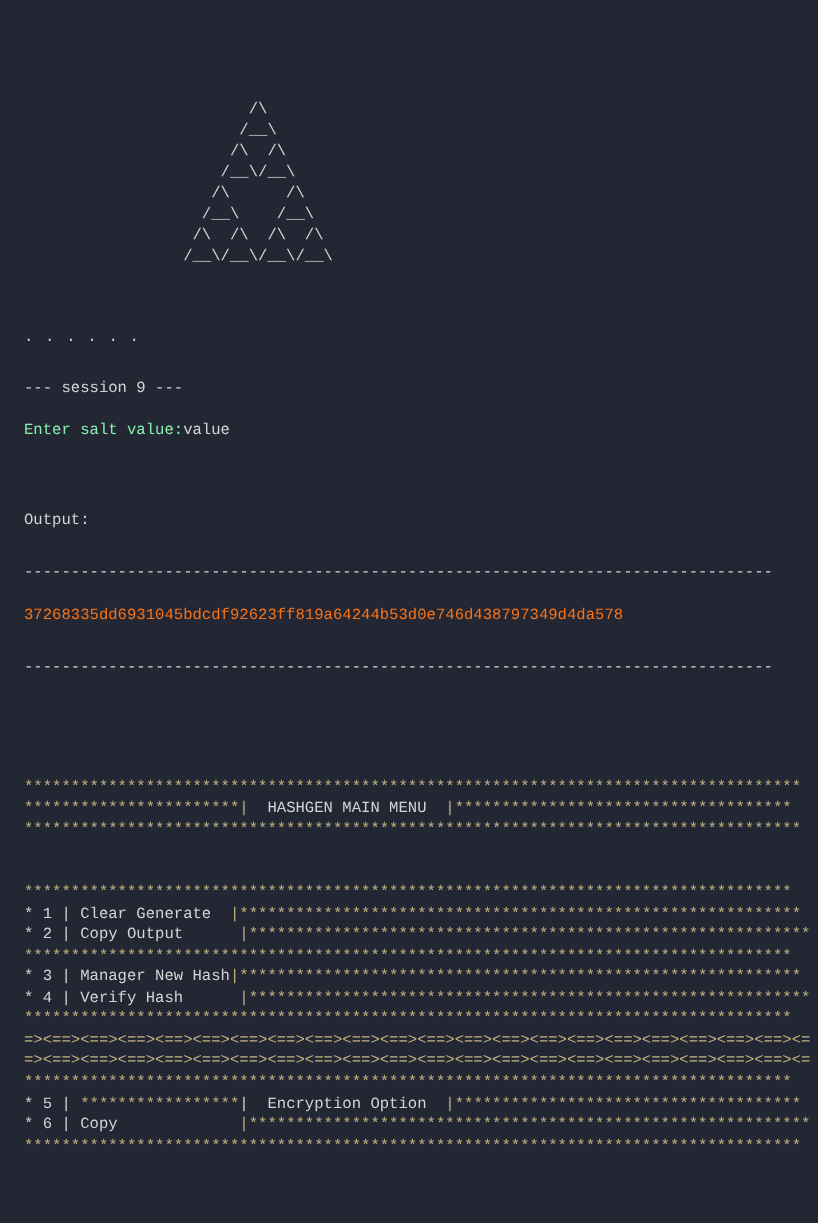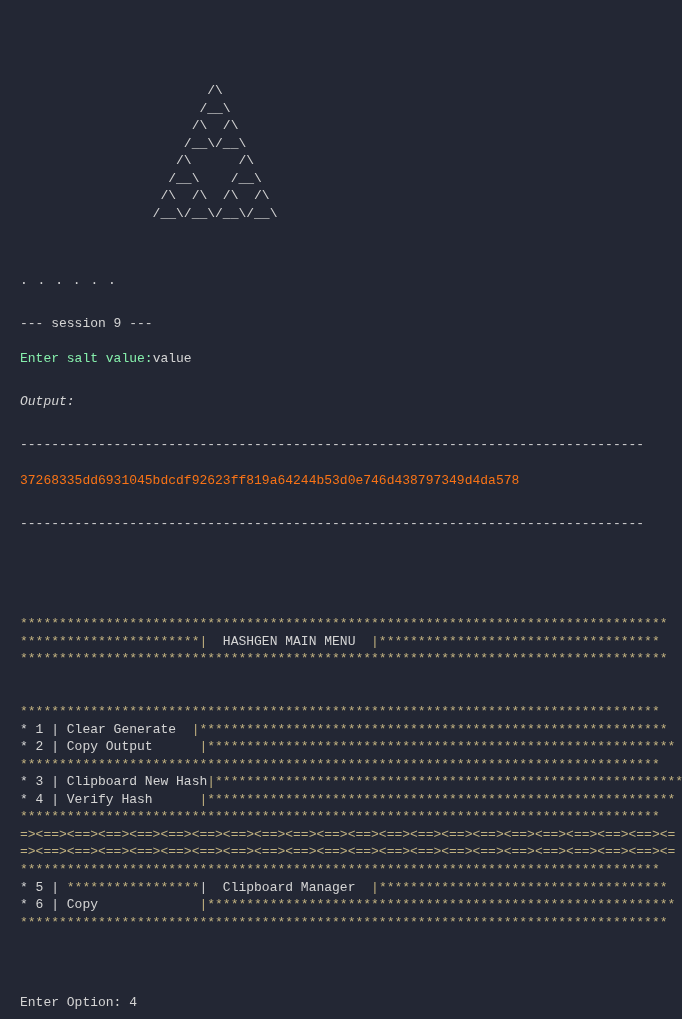--- a/index.html
+++ b/index.html
@@ -30,22 +30,21 @@
     .session-line {
       color: #d4d4d4;
     }
     .prompt-line {
       color: #86efac;
     }
     .input-val {
       color: #d4d4d4;
     }
     .output-label {
-      margin-top: 8px;
-      font-style: italic;
+      margin-top: 40px;
     }
     .dashes {
       color: #d4d4d4;
       margin-top: 8px;
     }
     .hash-val {
       color: #f97316;
     }
     .menu-block {
       color: #c2b280;
@@ -97,27 +96,27 @@
 <div class="menu-block">
 <span class="stars">***********************************************************************************</span>
 <span class="stars">***********************|</span><span class="menu-title-inner">  HASHGEN MAIN MENU  </span><span class="stars">|************************************</span>
 <span class="stars">***********************************************************************************</span>
 
 
 <span class="stars">**********************************************************************************</span>
 <span><span class="menu-num">* 1 | </span><span class="menu-label">Clear Generate  </span><span class="stars">|************************************************************</span></span>
 <span><span class="menu-num">* 2 | </span><span class="menu-label">Copy Output      </span><span class="stars">|************************************************************</span></span>
 <span class="stars">**********************************************************************************</span>
-<span><span class="menu-num">* 3 | </span><span class="menu-label">Clipboard New Hash</span><span class="stars">|************************************************************</span></span>
+<span><span class="menu-num">* 3 | </span><span class="menu-label">Manager New Hash</span><span class="stars">|************************************************************</span></span>
 <span><span class="menu-num">* 4 | </span><span class="menu-label">Verify Hash      </span><span class="stars">|************************************************************</span></span>
 <span class="stars">**********************************************************************************</span>
 <span class="divider-x">=&gt;&lt;==&gt;&lt;==&gt;&lt;==&gt;&lt;==&gt;&lt;==&gt;&lt;==&gt;&lt;==&gt;&lt;==&gt;&lt;==&gt;&lt;==&gt;&lt;==&gt;&lt;==&gt;&lt;==&gt;&lt;==&gt;&lt;==&gt;&lt;==&gt;&lt;==&gt;&lt;==&gt;&lt;==&gt;&lt;==&gt;&lt;=</span>
 <span class="divider-x">=&gt;&lt;==&gt;&lt;==&gt;&lt;==&gt;&lt;==&gt;&lt;==&gt;&lt;==&gt;&lt;==&gt;&lt;==&gt;&lt;==&gt;&lt;==&gt;&lt;==&gt;&lt;==&gt;&lt;==&gt;&lt;==&gt;&lt;==&gt;&lt;==&gt;&lt;==&gt;&lt;==&gt;&lt;==&gt;&lt;==&gt;&lt;=</span>
 <span class="stars">**********************************************************************************</span>
-<span><span class="menu-num">* 5 | </span><span class="stars">*****************</span><span class="menu-label">|  </span><span class="menu-encrypt">Clipboard Manager  </span><span class="stars">|*************************************</span></span>
+<span><span class="menu-num">* 5 | </span><span class="stars">*****************</span><span class="menu-label">|  </span><span class="menu-encrypt">Encryption Option  </span><span class="stars">|*************************************</span></span>
 <span><span class="menu-num">* 6 | </span><span class="menu-label">Copy             </span><span class="stars">|************************************************************</span></span>
 <span class="stars">***********************************************************************************</span>
 </div>
 <div class="interact-block">
 <span><span>Enter Option: </span><span>4</span></span>
 
 
 
 
 

